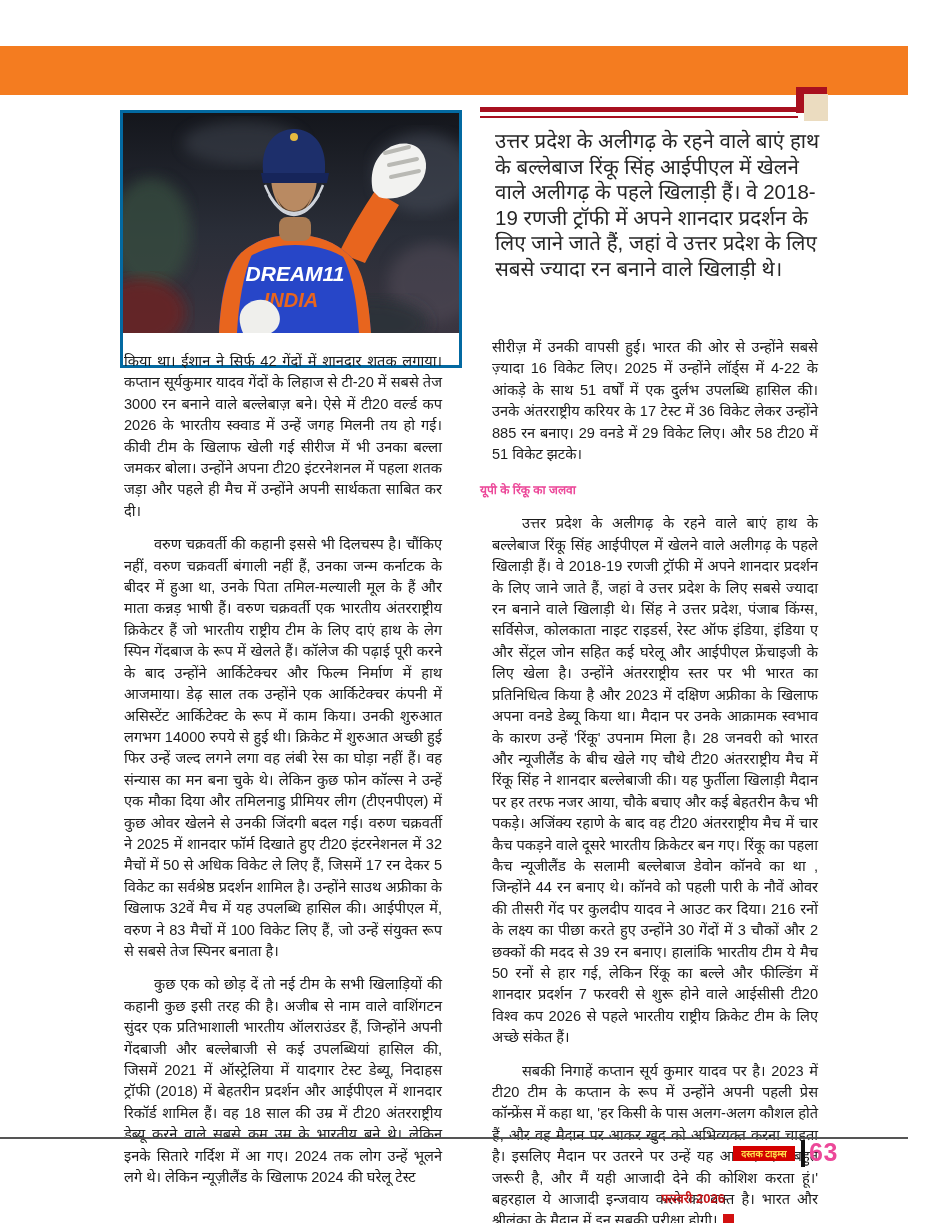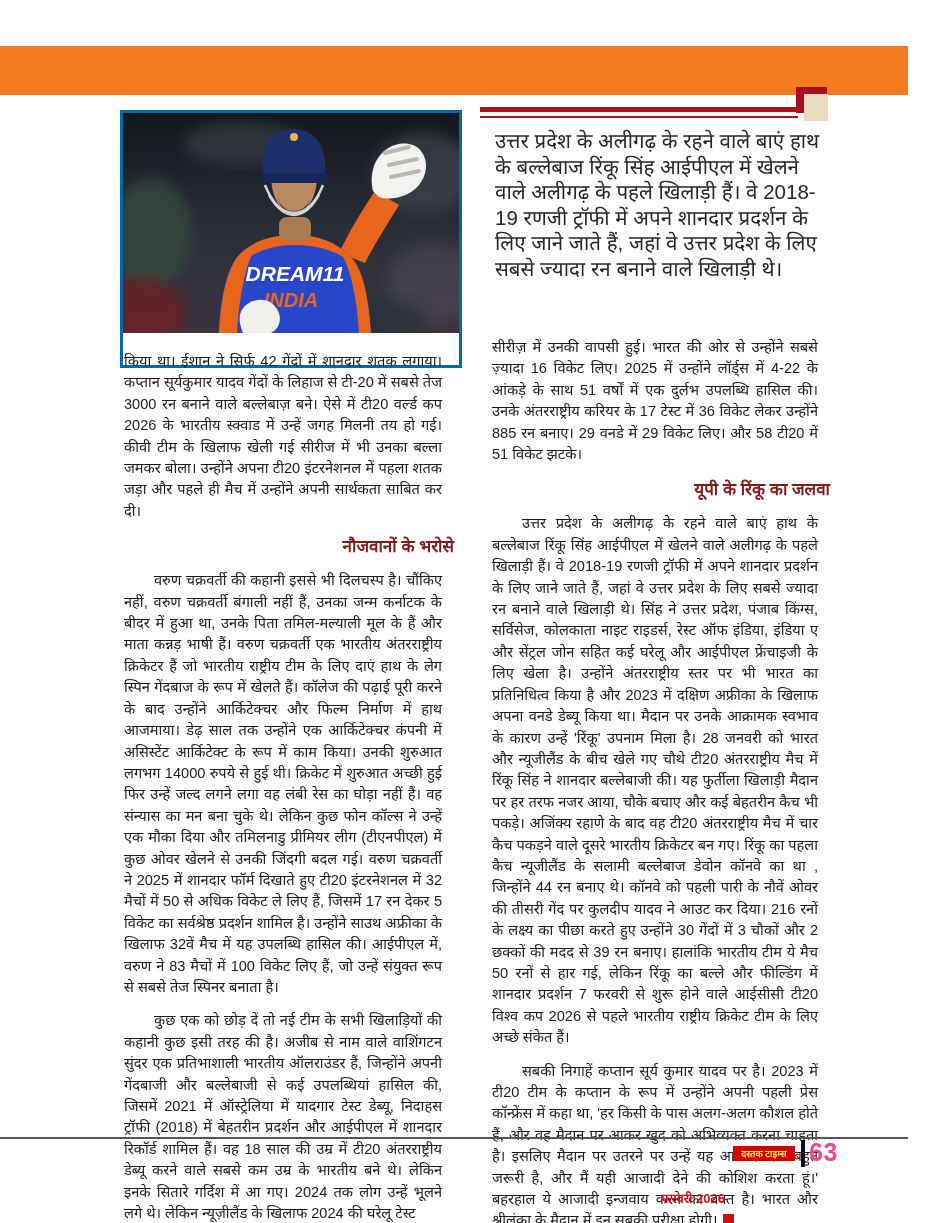--- a/index.html
+++ b/index.html
@@ -49,23 +49,23 @@
     color:#1b1b1b;
     font-size:14.6px;line-height:21.4px;
     text-align:justify;
   }
   .col-left{left:112px;top:339px;width:342px;}
   .col-right{left:480px;top:325px;width:350px;}
   .col p{margin:12px;}
   .col p.indent{text-indent:30px;}
   .col h3{
     margin:14px 0 6px 0;
-    font-size:17px;line-height:22px;
-    font-weight:bold;color:#7f1d1d;
-    text-align:right;
+    font-size:12px;line-height:22px;
+    font-weight:bold;color:#ec4899;
+    text-align:left;
   }
   
   .pull-quote{
     position:absolute;left:495px;top:128px;width:336px;
     color:#262626;
     font-size:20.5px;line-height:25.5px;
     font-weight:500;
     text-align:left;
   }
   .end-mark{
@@ -153,21 +153,20 @@
       <text x="168" y="194" text-anchor="middle" font-family="Liberation Sans, sans-serif" font-size="20" font-weight="bold" font-style="italic" fill="#E8651E">INDIA</text>
 
       <path d="M120 220 C114 206 116 196 126 190 C136 184 148 186 154 196 C160 206 156 216 148 220 Z" fill="#efefec"></path>
     </svg>
   </div>
 
   <div class="pull-quote">उत्तर प्रदेश के अलीगढ़ के रहने वाले बाएं हाथ के बल्लेबाज रिंकू सिंह आईपीएल में खेलने वाले अलीगढ़ के पहले खिलाड़ी हैं। वे 2018-19 रणजी ट्रॉफी में अपने शानदार प्रदर्शन के लिए जाने जाते हैं, जहां वे उत्तर प्रदेश के लिए सबसे ज्यादा रन बनाने वाले खिलाड़ी थे।</div>
 
   <div class="col col-left">
     <p>किया था। ईशान ने सिर्फ 42 गेंदों में शानदार शतक लगाया। कप्तान सूर्यकुमार यादव गेंदों के लिहाज से टी-20 में सबसे तेज 3000 रन बनाने वाले बल्लेबाज़ बने। ऐसे में टी20 वर्ल्ड कप 2026 के भारतीय स्क्वाड में उन्हें जगह मिलनी तय हो गई। कीवी टीम के खिलाफ खेली गई सीरीज में भी उनका बल्ला जमकर बोला। उन्होंने अपना टी20 इंटरनेशनल में पहला शतक जड़ा और पहले ही मैच में उन्होंने अपनी सार्थकता साबित कर दी।</p>
-    <h3>नौजवानों के भरोसे</h3>
     <p class="indent">वरुण चक्रवर्ती की कहानी इससे भी दिलचस्प है। चौंकिए नहीं, वरुण चक्रवर्ती बंगाली नहीं हैं, उनका जन्म कर्नाटक के बीदर में हुआ था, उनके पिता तमिल-मल्याली मूल के हैं और माता कन्नड़ भाषी हैं। वरुण चक्रवर्ती एक भारतीय अंतरराष्ट्रीय क्रिकेटर हैं जो भारतीय राष्ट्रीय टीम के लिए दाएं हाथ के लेग स्पिन गेंदबाज के रूप में खेलते हैं। कॉलेज की पढ़ाई पूरी करने के बाद उन्होंने आर्किटेक्चर और फिल्म निर्माण में हाथ आजमाया। डेढ़ साल तक उन्होंने एक आर्किटेक्चर कंपनी में असिस्टेंट आर्किटेक्ट के रूप में काम किया। उनकी शुरुआत लगभग 14000 रुपये से हुई थी। क्रिकेट में शुरुआत अच्छी हुई फिर उन्हें जल्द लगने लगा वह लंबी रेस का घोड़ा नहीं हैं। वह संन्यास का मन बना चुके थे। लेकिन कुछ फोन कॉल्स ने उन्हें एक मौका दिया और तमिलनाडु प्रीमियर लीग (टीएनपीएल) में कुछ ओवर खेलने से उनकी जिंदगी बदल गई। वरुण चक्रवर्ती ने 2025 में शानदार फॉर्म दिखाते हुए टी20 इंटरनेशनल में 32 मैचों में 50 से अधिक विकेट ले लिए हैं, जिसमें 17 रन देकर 5 विकेट का सर्वश्रेष्ठ प्रदर्शन शामिल है। उन्होंने साउथ अफ्रीका के खिलाफ 32वें मैच में यह उपलब्धि हासिल की। आईपीएल में, वरुण ने 83 मैचों में 100 विकेट लिए हैं, जो उन्हें संयुक्त रूप से सबसे तेज स्पिनर बनाता है।</p>
     <p class="indent">कुछ एक को छोड़ दें तो नई टीम के सभी खिलाड़ियों की कहानी कुछ इसी तरह की है। अजीब से नाम वाले वाशिंगटन सुंदर एक प्रतिभाशाली भारतीय ऑलराउंडर हैं, जिन्होंने अपनी गेंदबाजी और बल्लेबाजी से कई उपलब्धियां हासिल की, जिसमें 2021 में ऑस्ट्रेलिया में यादगार टेस्ट डेब्यू, निदाहस ट्रॉफी (2018) में बेहतरीन प्रदर्शन और आईपीएल में शानदार रिकॉर्ड शामिल हैं। वह 18 साल की उम्र में टी20 अंतरराष्ट्रीय डेब्यू करने वाले सबसे कम उम्र के भारतीय बने थे। लेकिन इनके सितारे गर्दिश में आ गए। 2024 तक लोग उन्हें भूलने लगे थे। लेकिन न्यूज़ीलैंड के खिलाफ 2024 की घरेलू टेस्ट</p>
   </div>
 
   <div class="col col-right">
     <p>सीरीज़ में उनकी वापसी हुई। भारत की ओर से उन्होंने सबसे ज़्यादा 16 विकेट लिए। 2025 में उन्होंने लॉर्ड्स में 4-22 के आंकड़े के साथ 51 वर्षों में एक दुर्लभ उपलब्धि हासिल की। उनके अंतरराष्ट्रीय करियर के 17 टेस्ट में 36 विकेट लेकर उन्होंने 885 रन बनाए। 29 वनडे में 29 विकेट लिए। और 58 टी20 में 51 विकेट झटके।</p>
     <h3>यूपी के रिंकू का जलवा</h3>
     <p class="indent">उत्तर प्रदेश के अलीगढ़ के रहने वाले बाएं हाथ के बल्लेबाज रिंकू सिंह आईपीएल में खेलने वाले अलीगढ़ के पहले खिलाड़ी हैं। वे 2018-19 रणजी ट्रॉफी में अपने शानदार प्रदर्शन के लिए जाने जाते हैं, जहां वे उत्तर प्रदेश के लिए सबसे ज्यादा रन बनाने वाले खिलाड़ी थे। सिंह ने उत्तर प्रदेश, पंजाब किंग्स, सर्विसेज, कोलकाता नाइट राइडर्स, रेस्ट ऑफ इंडिया, इंडिया ए और सेंट्रल जोन सहित कई घरेलू और आईपीएल फ्रेंचाइजी के लिए खेला है। उन्होंने अंतरराष्ट्रीय स्तर पर भी भारत का प्रतिनिधित्व किया है और 2023 में दक्षिण अफ्रीका के खिलाफ अपना वनडे डेब्यू किया था। मैदान पर उनके आक्रामक स्वभाव के कारण उन्हें 'रिंकू' उपनाम मिला है। 28 जनवरी को भारत और न्यूजीलैंड के बीच खेले गए चौथे टी20 अंतरराष्ट्रीय मैच में रिंकू सिंह ने शानदार बल्लेबाजी की। यह फुर्तीला खिलाड़ी मैदान पर हर तरफ नजर आया, चौके बचाए और कई बेहतरीन कैच भी पकड़े। अजिंक्य रहाणे के बाद वह टी20 अंतरराष्ट्रीय मैच में चार कैच पकड़ने वाले दूसरे भारतीय क्रिकेटर बन गए। रिंकू का पहला कैच न्यूजीलैंड के सलामी बल्लेबाज डेवोन कॉनवे का था , जिन्होंने 44 रन बनाए थे। कॉनवे को पहली पारी के नौवें ओवर की तीसरी गेंद पर कुलदीप यादव ने आउट कर दिया। 216 रनों के लक्ष्य का पीछा करते हुए उन्होंने 30 गेंदों में 3 चौकों और 2 छक्कों की मदद से 39 रन बनाए। हालांकि भारतीय टीम ये मैच 50 रनों से हार गई, लेकिन रिंकू का बल्ले और फील्डिंग में शानदार प्रदर्शन 7 फरवरी से शुरू होने वाले आईसीसी टी20 विश्व कप 2026 से पहले भारतीय राष्ट्रीय क्रिकेट टीम के लिए अच्छे संकेत हैं।</p>
     <p class="indent"><span>सबकी निगाहें कप्तान सूर्य कुमार यादव पर है। 2023 में टी20 टीम के कप्तान के रूप में उन्होंने अपनी पहली प्रेस कॉन्फ्रेंस में कहा था, 'हर किसी के पास अलग-अलग कौशल होते हैं, और वह मैदान पर आकर खुद को अभिव्यक्त करना चाहता है। इसलिए मैदान पर उतरने पर उन्हें यह आजादी देना बहुत जरूरी है, और मैं यही आजादी देने की कोशिश करता हूं।' बहरहाल ये आजादी इन्जवाय करने का वक्त है। भारत और श्रीलंका के मैदान में इन सबकी परीक्षा होगी।</span><span class="end-mark"></span></p>
   </div>

